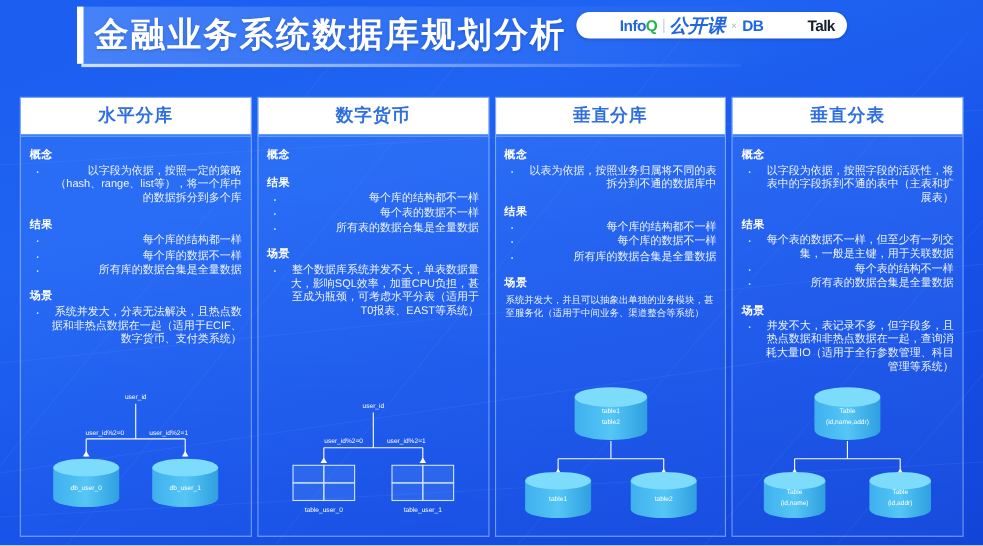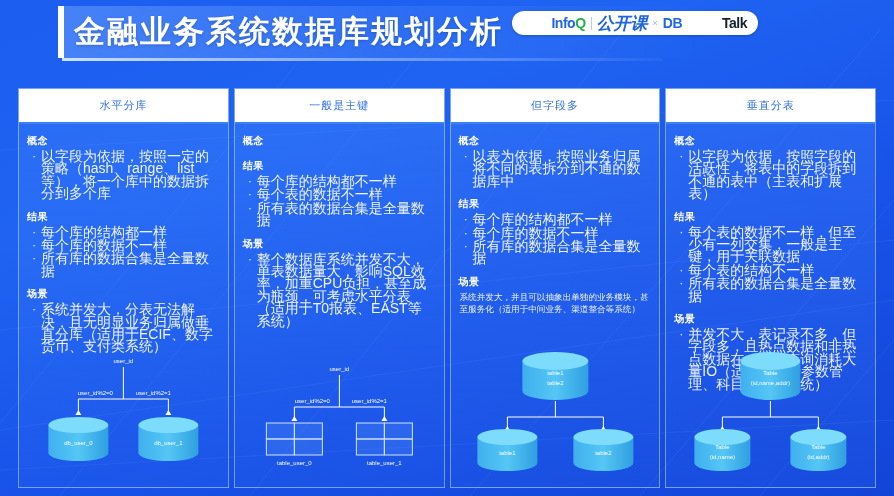--- a/index.html
+++ b/index.html
@@ -11,21 +11,21 @@
     position: relative; width: 894px; height: 496px;
     background:
       linear-gradient(160deg, #1b5ef0 0%, #1f63f2 30%, #1852e8 62%, #1344d8 100%);
     overflow: hidden;
   }
   
   .bg-lines { position:absolute; inset:0; pointer-events:none; opacity:.5; }
   .bg-lines svg { width:100%; height:100%; display:block; }
 
   
-  .header { position: absolute; left: 0; top: 0; width: 772px; height: 66px; }
+  .header { position: absolute; left: 12px; top: 0; width: 772px; height: 66px; }
   .title-band {
     position: absolute; left: 58px; top: 6px; width: 640px; height: 52px;
     background: linear-gradient(90deg, rgba(120,170,255,.46) 0%, rgba(120,170,255,.16) 55%, rgba(120,170,255,0) 100%);
     border-left: 6px solid #ffffff;
   }
   .title-underline {
     position: absolute; left: 62px; top: 58px; width: 600px; height: 3px;
     background: linear-gradient(90deg, #cfe0ff 0%, rgba(207,224,255,.05) 100%);
   }
   .slide-title {
@@ -55,32 +55,32 @@
   .card {
     flex: 1 1 0; display: flex; flex-direction: column;
     border: 1px solid rgba(190,215,255,.55);
     background: linear-gradient(180deg, rgba(75,140,255,.30) 0%, rgba(45,110,245,.16) 100%);
   }
   .card-head {
     height: 35px; background: #ffffff; display: flex;
     align-items: center; justify-content: center;
     border-bottom: 2px solid #3b82f6;
   }
-  .card-head-text { font-size: 11px; font-weight: normal; color: #2f6fe0; letter-spacing: 1px; }
+  .card-head-text { font-size: 16px; font-weight: bold; color: #2f6fe0; letter-spacing: 1px; }
   .card-body { flex: 1; padding: 10px 8px 4px 8px; position: relative; }
 
   .sec-title {
     font-size: 10px; font-weight: bold; color: #ffffff;
     margin: 0 0 2px 0; letter-spacing: .5px;
   }
   .sec-gap { height: 9px; }
   ul.sec-list { list-style: none; margin: 0 0 0 2px; padding: 0; }
   ul.sec-list li {
     position: relative; padding-left: 12px; margin-bottom: 1px;
-    font-size: 14px; line-height: 12.4px; color: #eef4ff;
+    font-size: 10px; line-height: 12.4px; color: #eef4ff; text-align: right;
   }
   ul.sec-list li::before {
     content: "·"; position: absolute; left: 3px; top: -1px;
     font-size: 13px; line-height: 13px; color: #dfe9ff;
   }
   p.sec-para {
     font-size: 8.6px; line-height: 12.4px; color: #eef4ff; margin: 0 0 0 1px;
   }
 
   
@@ -139,21 +139,21 @@
         <div class="sec-gap"></div>
         <div class="sec-title">结果</div>
         <ul class="sec-list">
           <li>每个库的结构都一样</li>
           <li>每个库的数据不一样</li>
           <li>所有库的数据合集是全量数据</li>
         </ul>
         <div class="sec-gap"></div>
         <div class="sec-title">场景</div>
         <ul class="sec-list">
-          <li>系统并发大，分表无法解决，且无明显业务归属做垂直分库（适用于ECIF、数字货币、支付类系统）</li>
+          <li>系统并发大，分表无法解决，且热点数据和非热点数据在一起（适用于ECIF、数字货币、支付类系统）</li>
         </ul>
 
         <div class="diagram">
           <svg viewBox="0 0 200 132" preserveAspectRatio="xMidYMid meet">
             <defs>
               <linearGradient id="cyl1" x1="0" y1="0" x2="1" y2="0">
                 <stop offset="0%" stop-color="#3fb0ee"></stop>
                   <stop offset="50%" stop-color="#55c6f5"></stop>
                   <stop offset="100%" stop-color="#2f9fe0"></stop>
               </linearGradient>
@@ -180,21 +180,21 @@
               <ellipse cx="145" cy="76" rx="30" ry="8" fill="#7ddcfb"></ellipse>
               <text class="dg-node" x="145" y="96" text-anchor="middle">db_user_1</text>
             </g>
           </svg>
         </div>
       </div>
     </div>
 
     <div class="card">
       <div class="card-head">
-        <span class="card-head-text">一般是主键</span>
+        <span class="card-head-text">数字货币</span>
       </div>
       <div class="card-body">
         <div class="sec-title">概念</div>
         <div class="sec-gap"></div>
         <div class="sec-title">结果</div>
         <ul class="sec-list">
           <li>每个库的结构都不一样</li>
           <li>每个表的数据不一样</li>
           <li>所有表的数据合集是全量数据</li>
         </ul>
@@ -233,21 +233,21 @@
                 <rect x="145" y="90" width="28" height="16"></rect>
             </g>
             <text class="dg-node" x="145" y="116" text-anchor="middle">table_user_1</text>
           </svg>
         </div>
       </div>
     </div>
 
     <div class="card">
       <div class="card-head">
-        <span class="card-head-text">但字段多</span>
+        <span class="card-head-text">垂直分库</span>
       </div>
       <div class="card-body">
         <div class="sec-title">概念</div>
         <ul class="sec-list">
           <li>以表为依据，按照业务归属将不同的表拆分到不通的数据库中</li>
         </ul>
         <div class="sec-gap"></div>
         <div class="sec-title">结果</div>
         <ul class="sec-list">
           <li>每个库的结构都不一样</li>

